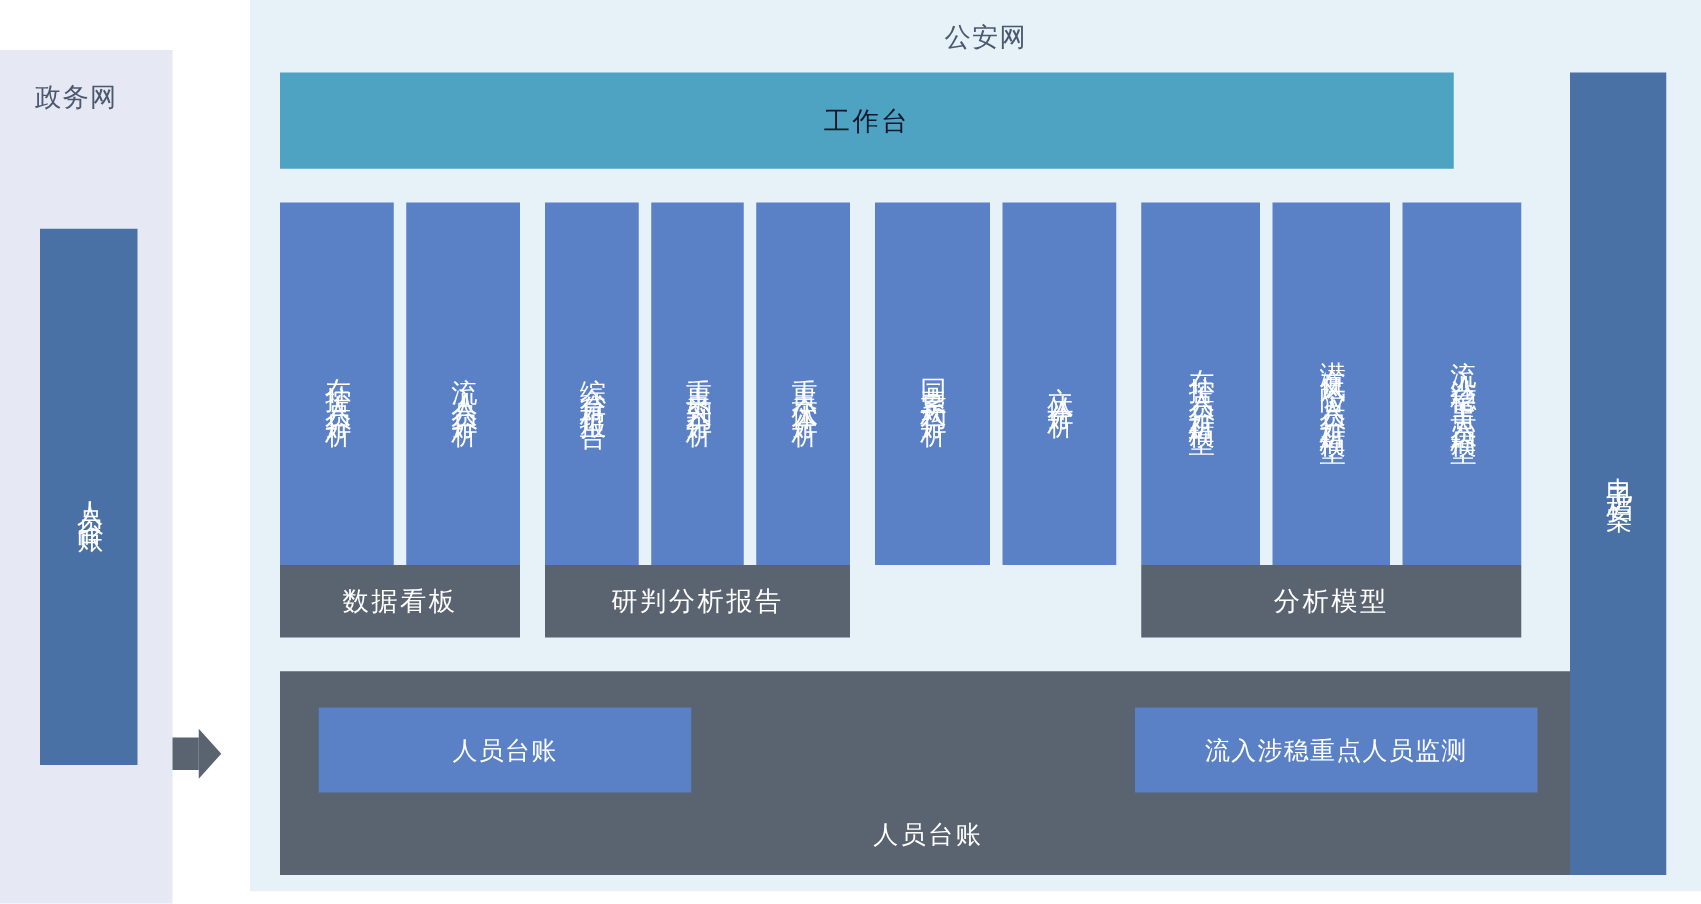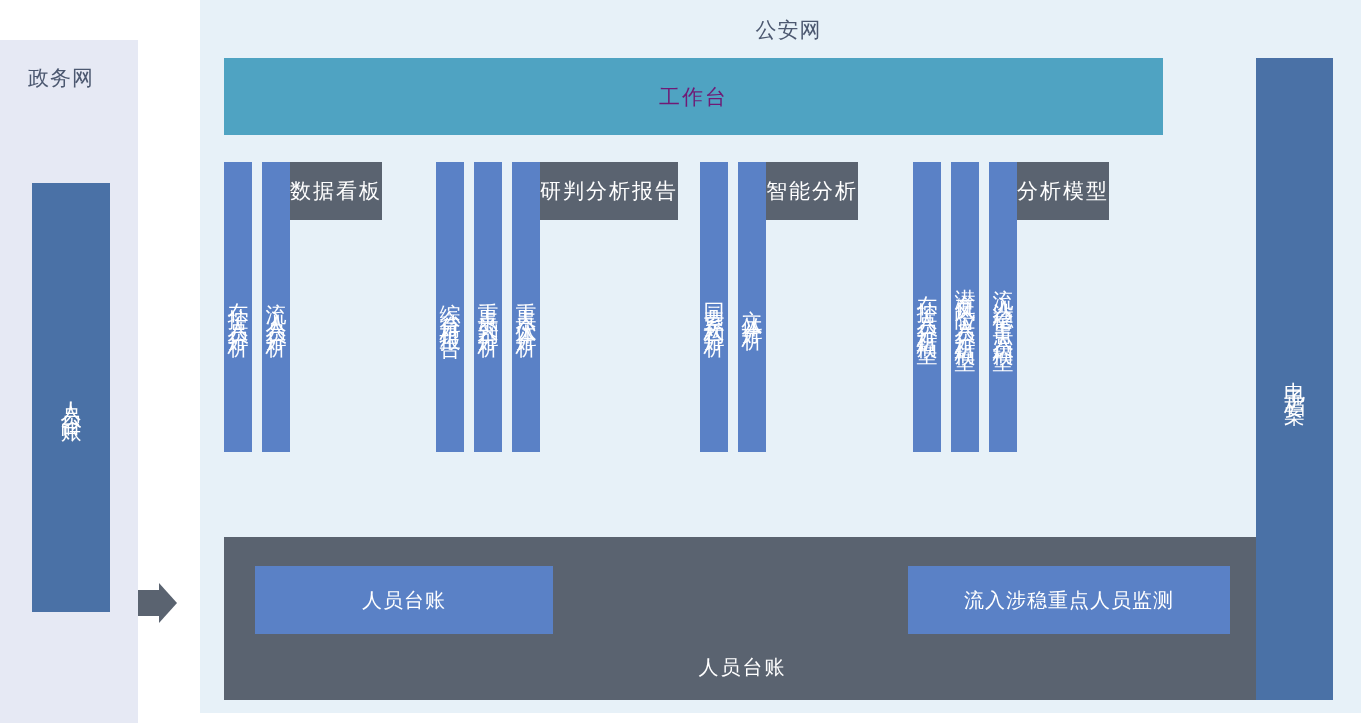--- a/index.html
+++ b/index.html
@@ -20,25 +20,25 @@
   .arrow .head{position:absolute;left:21px;top:0;width:0;height:0;
                border-top:20px solid transparent;border-bottom:20px solid transparent;
                border-left:18px solid #5a6370;}
 
   
   .main-panel{position:absolute;left:176px;top:0;width:1177px;height:713px;background:#e7f1f8;margin-left:24px;}
   .main-title{position:absolute;left:0;top:16px;width:100%;text-align:center;
               font-size:21px;color:#4c5870;letter-spacing:1px;}
   .workbench{position:absolute;left:24px;top:58px;width:939px;height:77px;background:#4fa3c2;
              display:flex;align-items:center;justify-content:center;
-             color:#701a75;font-size:21px;letter-spacing:2px;}
+             color:#0f172a;font-size:21px;letter-spacing:2px;}
 
   .groups{position:absolute;left:24px;top:162px;width:1037px;height:348px;
           display:flex;gap:20px;}
-  .group{display:flex;flex-direction:row;}
+  .group{display:flex;flex-direction:column;}
   .g0{width:192px;} .g1{width:244px;} .g2{width:193px;} .g3{width:304px;border-radius:28px;}
   .cols{height:290px;display:flex;gap:10px;}
   .col{flex:1;background:#5a81c6;display:flex;align-items:center;justify-content:center;}
   .group-label{height:58px;background:#5a6370;display:flex;align-items:center;justify-content:center;
                color:#ffffff;font-size:21px;letter-spacing:2px;}
 
   
   .bottom-box{position:absolute;left:24px;top:537px;width:1037px;height:163px;background:#5a6370;
               box-sizing:border-box;padding:29px 31px 0 31px;display:flex;flex-direction:column;}
   .btn-row{display:flex;justify-content:space-between;height:68px;}
@@ -107,21 +107,20 @@
 
       <div class="group g2">
         <div class="cols">
           <div class="col">
             <span class="vtext">同素异构分析</span>
           </div>
           <div class="col">
             <span class="vtext">立体分析</span>
           </div>
         </div>
-        <div class="group-label">智能分析</div>
       </div>
 
       <div class="group g3">
         <div class="cols">
           <div class="col">
             <span class="vtext">在控人员分析模型</span>
           </div>
           <div class="col">
             <span class="vtext">潜在风险人员分析模型</span>
           </div>

